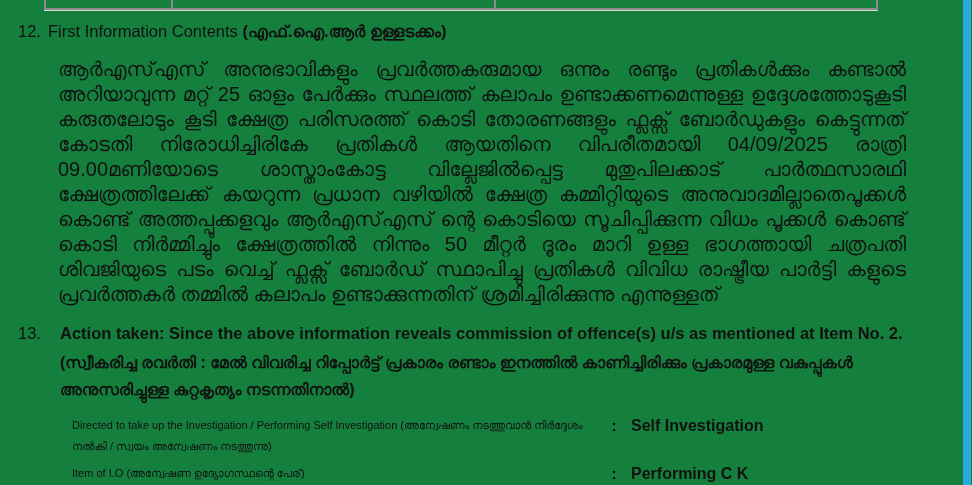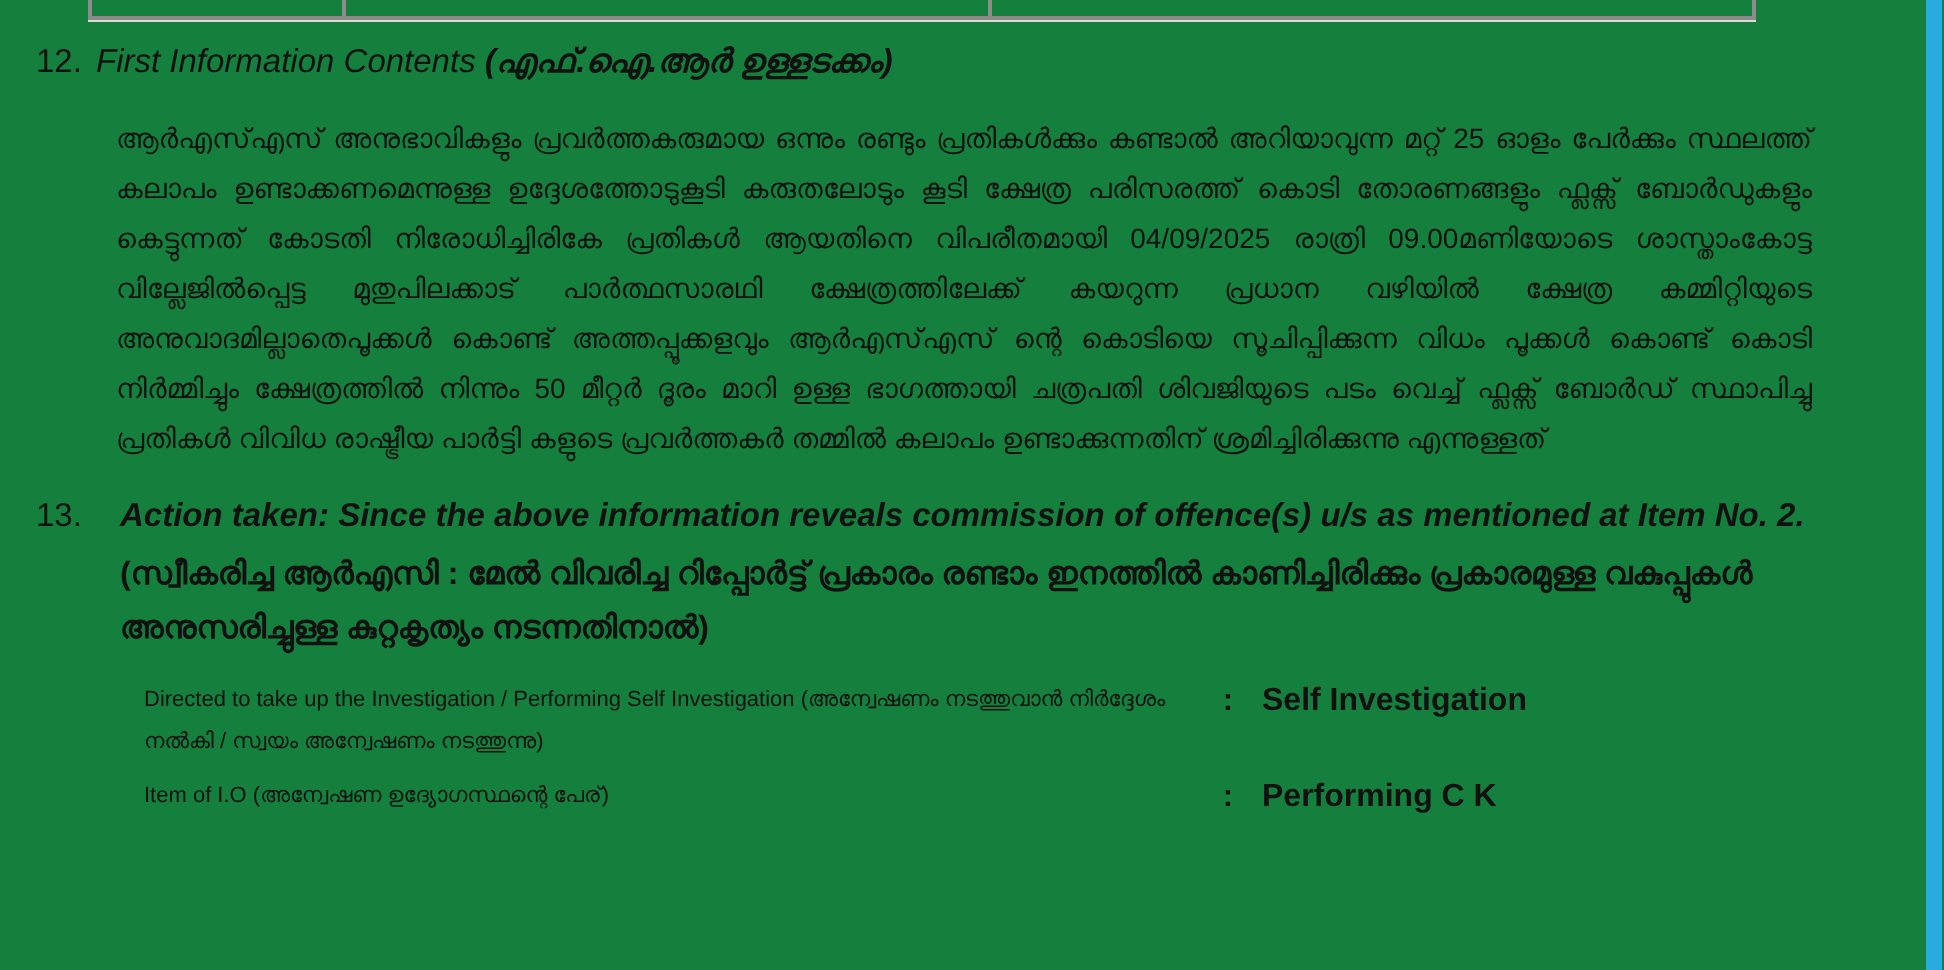--- a/index.html
+++ b/index.html
@@ -45,27 +45,26 @@
   .item { display: flex; }
   .item-number {
     flex: 0 0 30px;
     font-size: 16.5px;
     line-height: 22px;
   }
   .item-body { flex: 1; }
   .item-title {
     font-size: 16.5px;
     line-height: 22px;
-    font-style: italic;
   }
   .ml-bold { font-weight: bold; }
   .para {
     margin: 15px 0 0 10px;
     width: 848px;
-    font-size: 14px;
+    font-size: 20px;
     line-height: 25px;
     text-align: justify;
   }
   .sec13 { margin-top: 15px; gap: 12px; }
   .sec13 .item-title { font-weight: bold; }
   .sec13-ml {
     margin-top: 5px;
     font-weight: bold;
     font-size: 16px;
     line-height: 27px;
@@ -121,21 +120,21 @@
           <span class="ml-bold">(എഫ്.ഐ.ആർ ഉള്ളടക്കം)</span>
         </div>
         <p class="para">ആർഎസ്എസ് അനുഭാവികളും പ്രവർത്തകരുമായ ഒന്നും രണ്ടും പ്രതികൾക്കും കണ്ടാൽ അറിയാവുന്ന മറ്റ് 25 ഓളം പേർക്കും സ്ഥലത്ത് കലാപം ഉണ്ടാക്കണമെന്നുള്ള ഉദ്ദേശത്തോടുകൂടി കരുതലോടും കൂടി ക്ഷേത്ര പരിസരത്ത് കൊടി തോരണങ്ങളും ഫ്ലക്സ് ബോർഡുകളും കെട്ടുന്നത് കോടതി നിരോധിച്ചിരികേ പ്രതികൾ ആയതിനെ വിപരീതമായി 04/09/2025 രാത്രി 09.00മണിയോടെ ശാസ്താംകോട്ട വില്ലേജിൽപ്പെട്ട മുതുപിലക്കാട് പാർത്ഥസാരഥി ക്ഷേത്രത്തിലേക്ക് കയറുന്ന പ്രധാന വഴിയിൽ ക്ഷേത്ര കമ്മിറ്റിയുടെ അനുവാദമില്ലാതെപൂക്കൾ കൊണ്ട് അത്തപ്പൂക്കളവും ആർഎസ്എസ് ന്റെ കൊടിയെ സൂചിപ്പിക്കുന്ന വിധം പൂക്കൾ കൊണ്ട് കൊടി നിർമ്മിച്ചും ക്ഷേത്രത്തിൽ നിന്നും 50 മീറ്റർ ദൂരം മാറി ഉള്ള ഭാഗത്തായി ചത്രപതി ശിവജിയുടെ പടം വെച്ച് ഫ്ലക്സ് ബോർഡ് സ്ഥാപിച്ചു പ്രതികൾ വിവിധ രാഷ്ട്രീയ പാർട്ടി കളുടെ പ്രവർത്തകർ തമ്മിൽ കലാപം ഉണ്ടാക്കുന്നതിന് ശ്രമിച്ചിരിക്കുന്നു എന്നുള്ളത്</p>
       </div>
     </div>
 
     <div class="item sec13">
       <div class="item-number">13.</div>
       <div class="item-body">
         <div class="item-title">Action taken: Since the above information reveals commission of offence(s) u/s as mentioned at Item No. 2.</div>
-        <div class="sec13-ml">(സ്വീകരിച്ച ആർഎസി : മേൽ വിവരിച്ച റിപ്പോർട്ട് പ്രകാരം രണ്ടാം ഇനത്തിൽ കാണിച്ചിരിക്കും പ്രകാരമുള്ള വകുപ്പുകൾ അനുസരിച്ചുള്ള  കുറ്റകൃത്യം നടന്നതിനാൽ)</div>
+        <div class="sec13-ml">(സ്വീകരിച്ച രവർതി : മേൽ വിവരിച്ച റിപ്പോർട്ട് പ്രകാരം രണ്ടാം ഇനത്തിൽ കാണിച്ചിരിക്കും പ്രകാരമുള്ള വകുപ്പുകൾ അനുസരിച്ചുള്ള  കുറ്റകൃത്യം നടന്നതിനാൽ)</div>
 
         <div class="fields">
 
           <div class="field-row">
             <div class="field-label">
               <span>Directed to take up the Investigation / Performing Self Investigation</span>
               <span>(അന്വേഷണം നടത്തുവാൻ നിർദ്ദേശം നൽകി / സ്വയം അന്വേഷണം നടത്തുന്നു)</span>
             </div>
             <div class="field-sep">:</div>
             <div class="field-value">Self Investigation</div>

